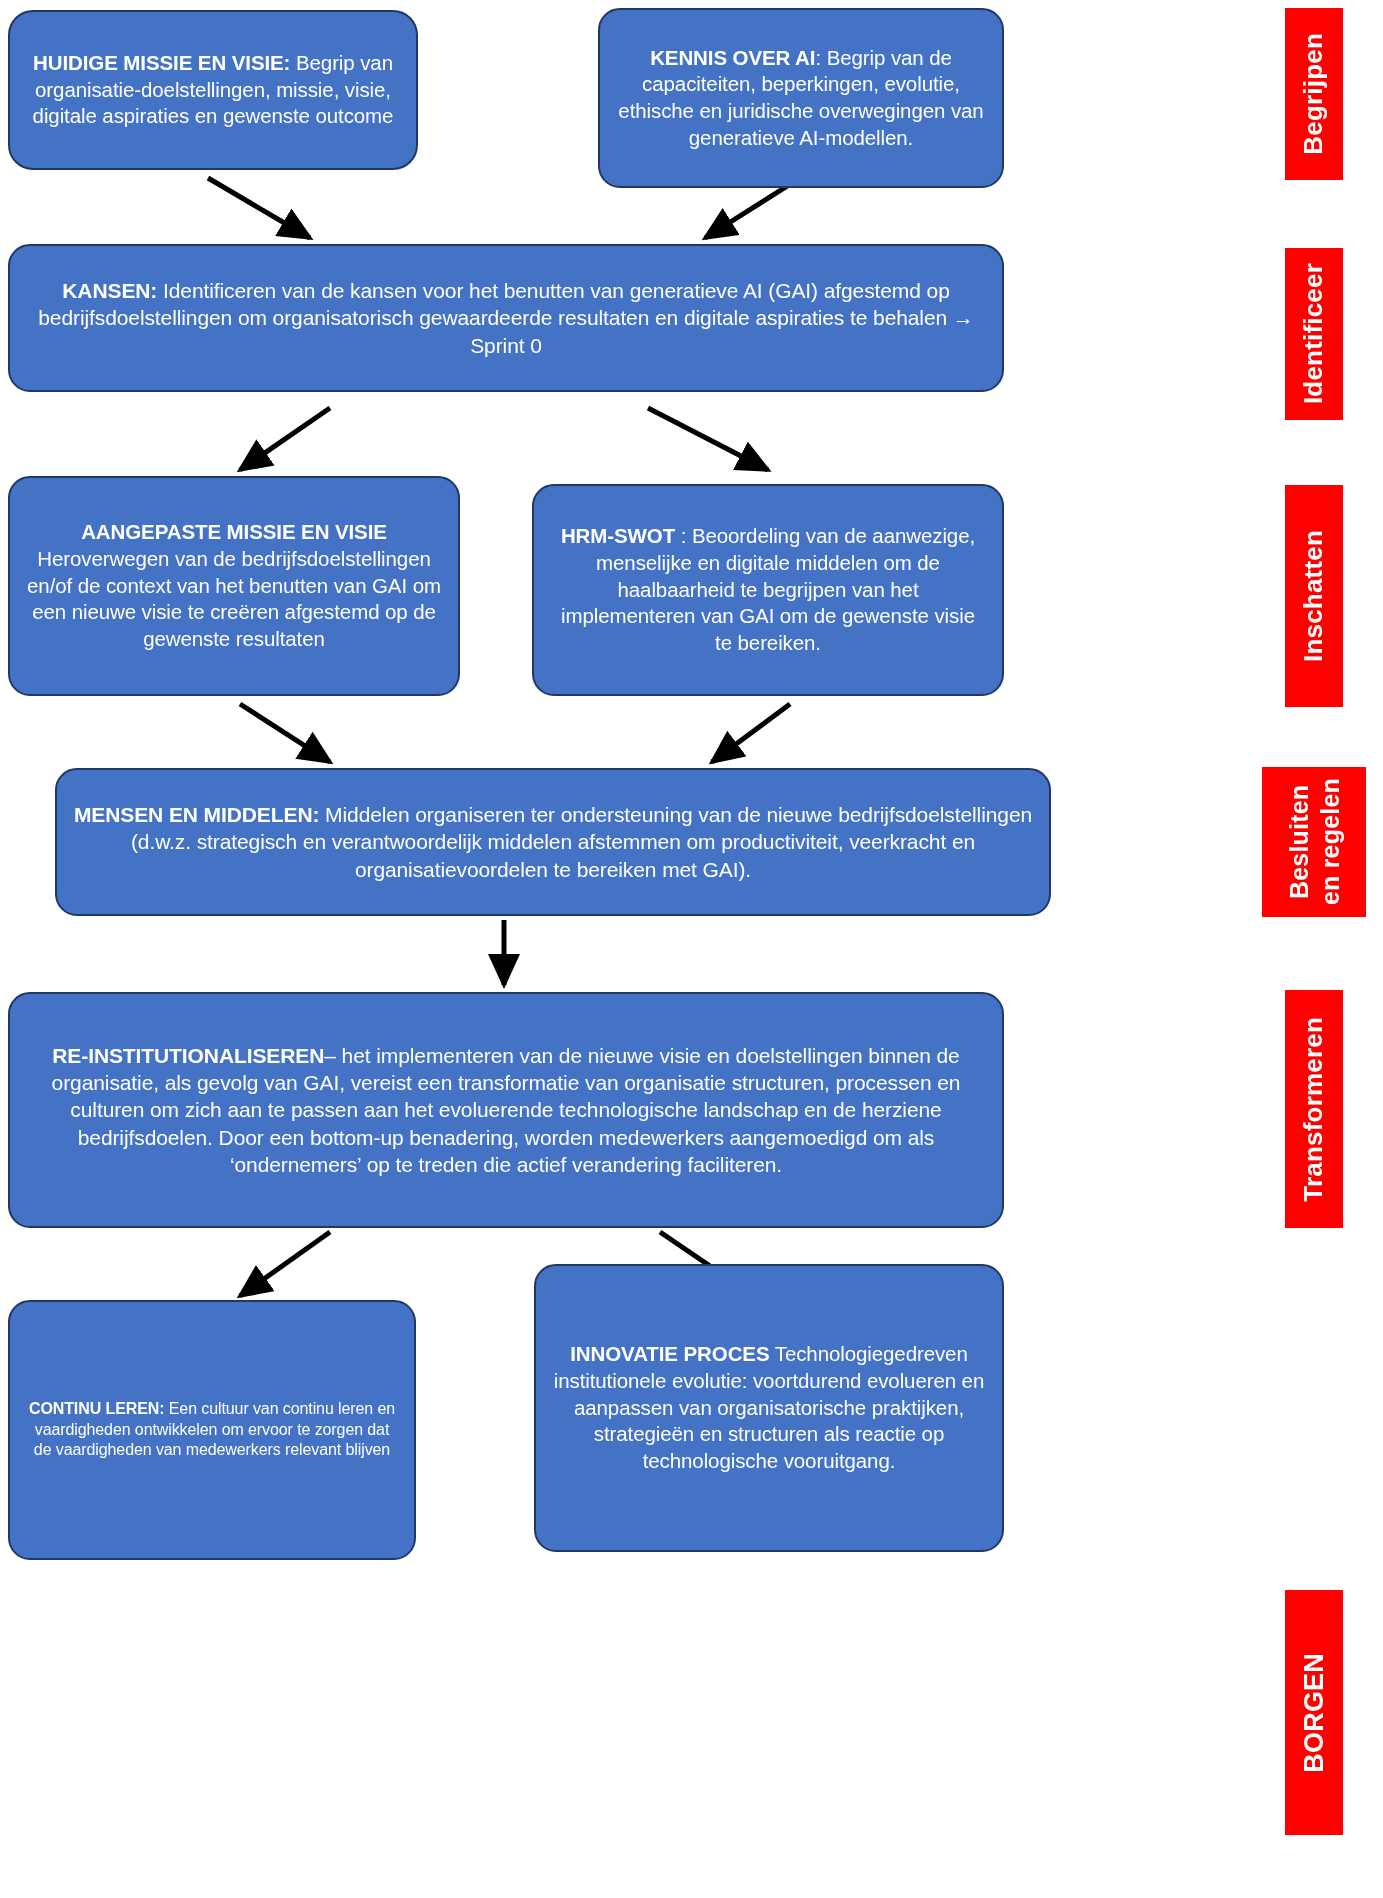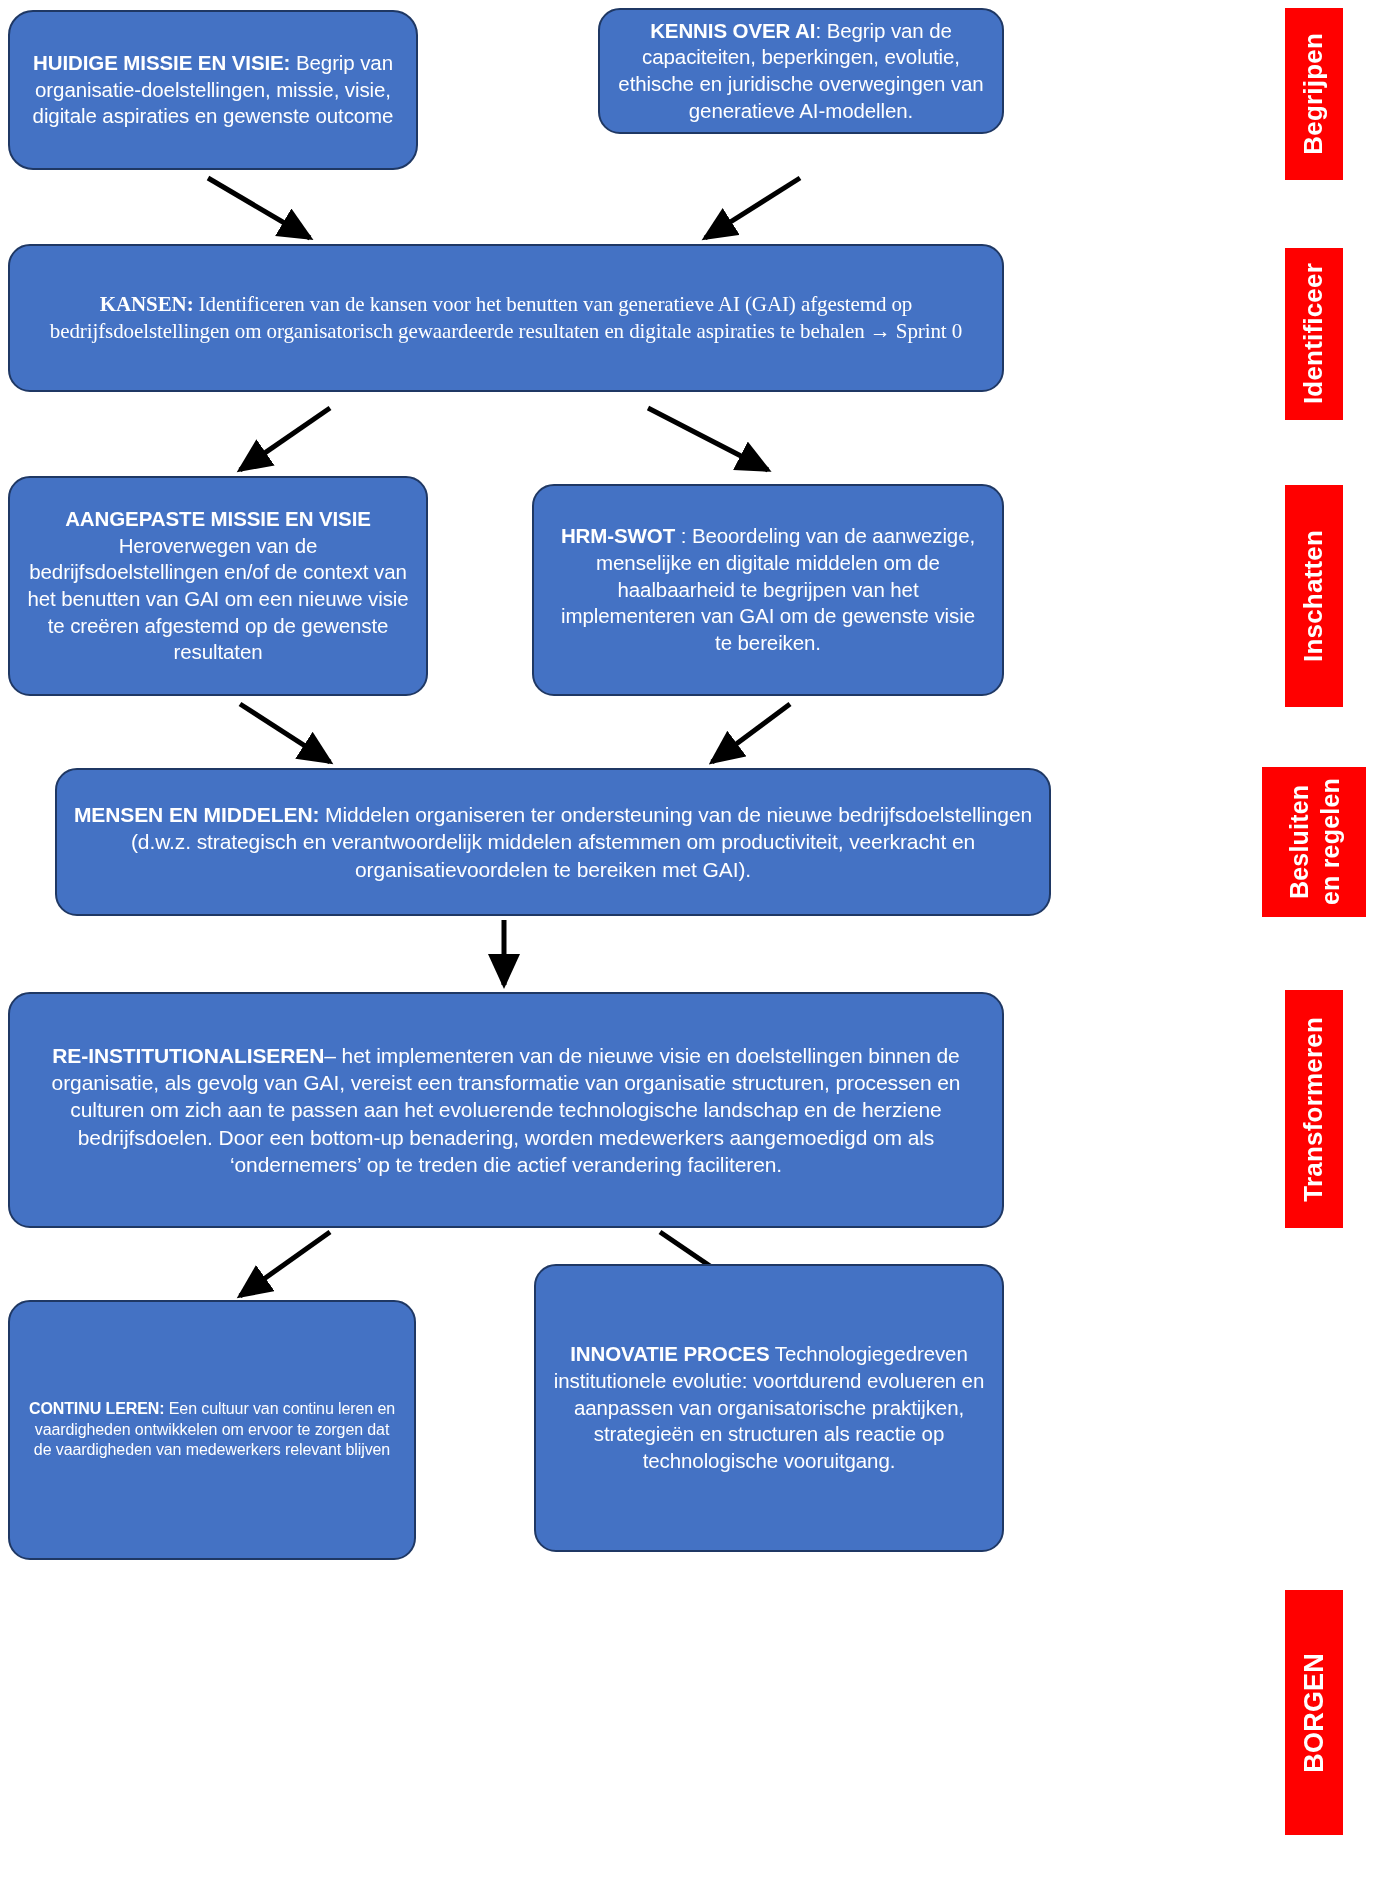--- a/index.html
+++ b/index.html
@@ -75,29 +75,29 @@
 
     <line x1="330" y1="1232" x2="240" y2="1296" stroke="#000000" stroke-width="5" marker-end="url(#ah)"></line>
 
     <line x1="660" y1="1232" x2="754" y2="1296" stroke="#000000" stroke-width="5" marker-end="url(#ah)"></line>
   </svg>
 
   <div class="box" style="left:8px;top:10px;width:410px;height:160px;font-size:20.5px;border-radius:25px;">
     <span class="txt"><b>HUIDIGE MISSIE EN VISIE:</b><span> Begrip van organisatie-doelstellingen, missie, visie, digitale aspiraties en gewenste outcome</span></span>
   </div>
 
-  <div class="box" style="left:598px;top:8px;width:406px;height:126px;font-size:20.5px;">
+  <div class="box" style="left:598px;top:8px;width:406px;height:180px;font-size:20.5px;">
     <span class="txt"><b>KENNIS OVER AI</b><span>: Begrip van de capaciteiten, beperkingen, evolutie, ethische en juridische overwegingen van generatieve AI-modellen.</span></span>
   </div>
 
-  <div class="box" style="left:8px;top:244px;width:996px;height:148px;font-size:21px;font-family:Liberation Serif, serif;">
+  <div class="box" style="left:8px;top:244px;width:996px;height:148px;font-size:21px;">
     <span class="txt"><b>KANSEN:</b><span> Identificeren van de kansen voor het benutten van generatieve AI (GAI) afgestemd op bedrijfsdoelstellingen om organisatorisch gewaardeerde resultaten en digitale aspiraties te behalen → Sprint 0</span></span>
   </div>
 
-  <div class="box" style="left:8px;top:476px;width:420px;height:220px;font-size:20.5px;">
+  <div class="box" style="left:8px;top:476px;width:452px;height:220px;font-size:20.5px;">
     <span class="txt"><b>AANGEPASTE MISSIE EN VISIE</b><span> Heroverwegen van de bedrijfsdoelstellingen en/of de context van het benutten van GAI om een nieuwe visie te creëren afgestemd op de gewenste resultaten</span></span>
   </div>
 
   <div class="box" style="left:532px;top:484px;width:472px;height:212px;font-size:20.5px;">
     <span class="txt"><b>HRM-SWOT</b><span> : Beoordeling van de aanwezige, menselijke en digitale middelen om de haalbaarheid te begrijpen van het implementeren van GAI om de gewenste visie te bereiken.</span></span>
   </div>
 
   <div class="box" style="left:8px;top:768px;width:996px;height:148px;font-size:21px;margin-left:47px;">
     <span class="txt"><b>MENSEN EN MIDDELEN:</b><span> Middelen organiseren ter ondersteuning van de nieuwe bedrijfsdoelstellingen (d.w.z. strategisch en verantwoordelijk middelen afstemmen om productiviteit, veerkracht en organisatievoordelen te bereiken met GAI).</span></span>
   </div>

